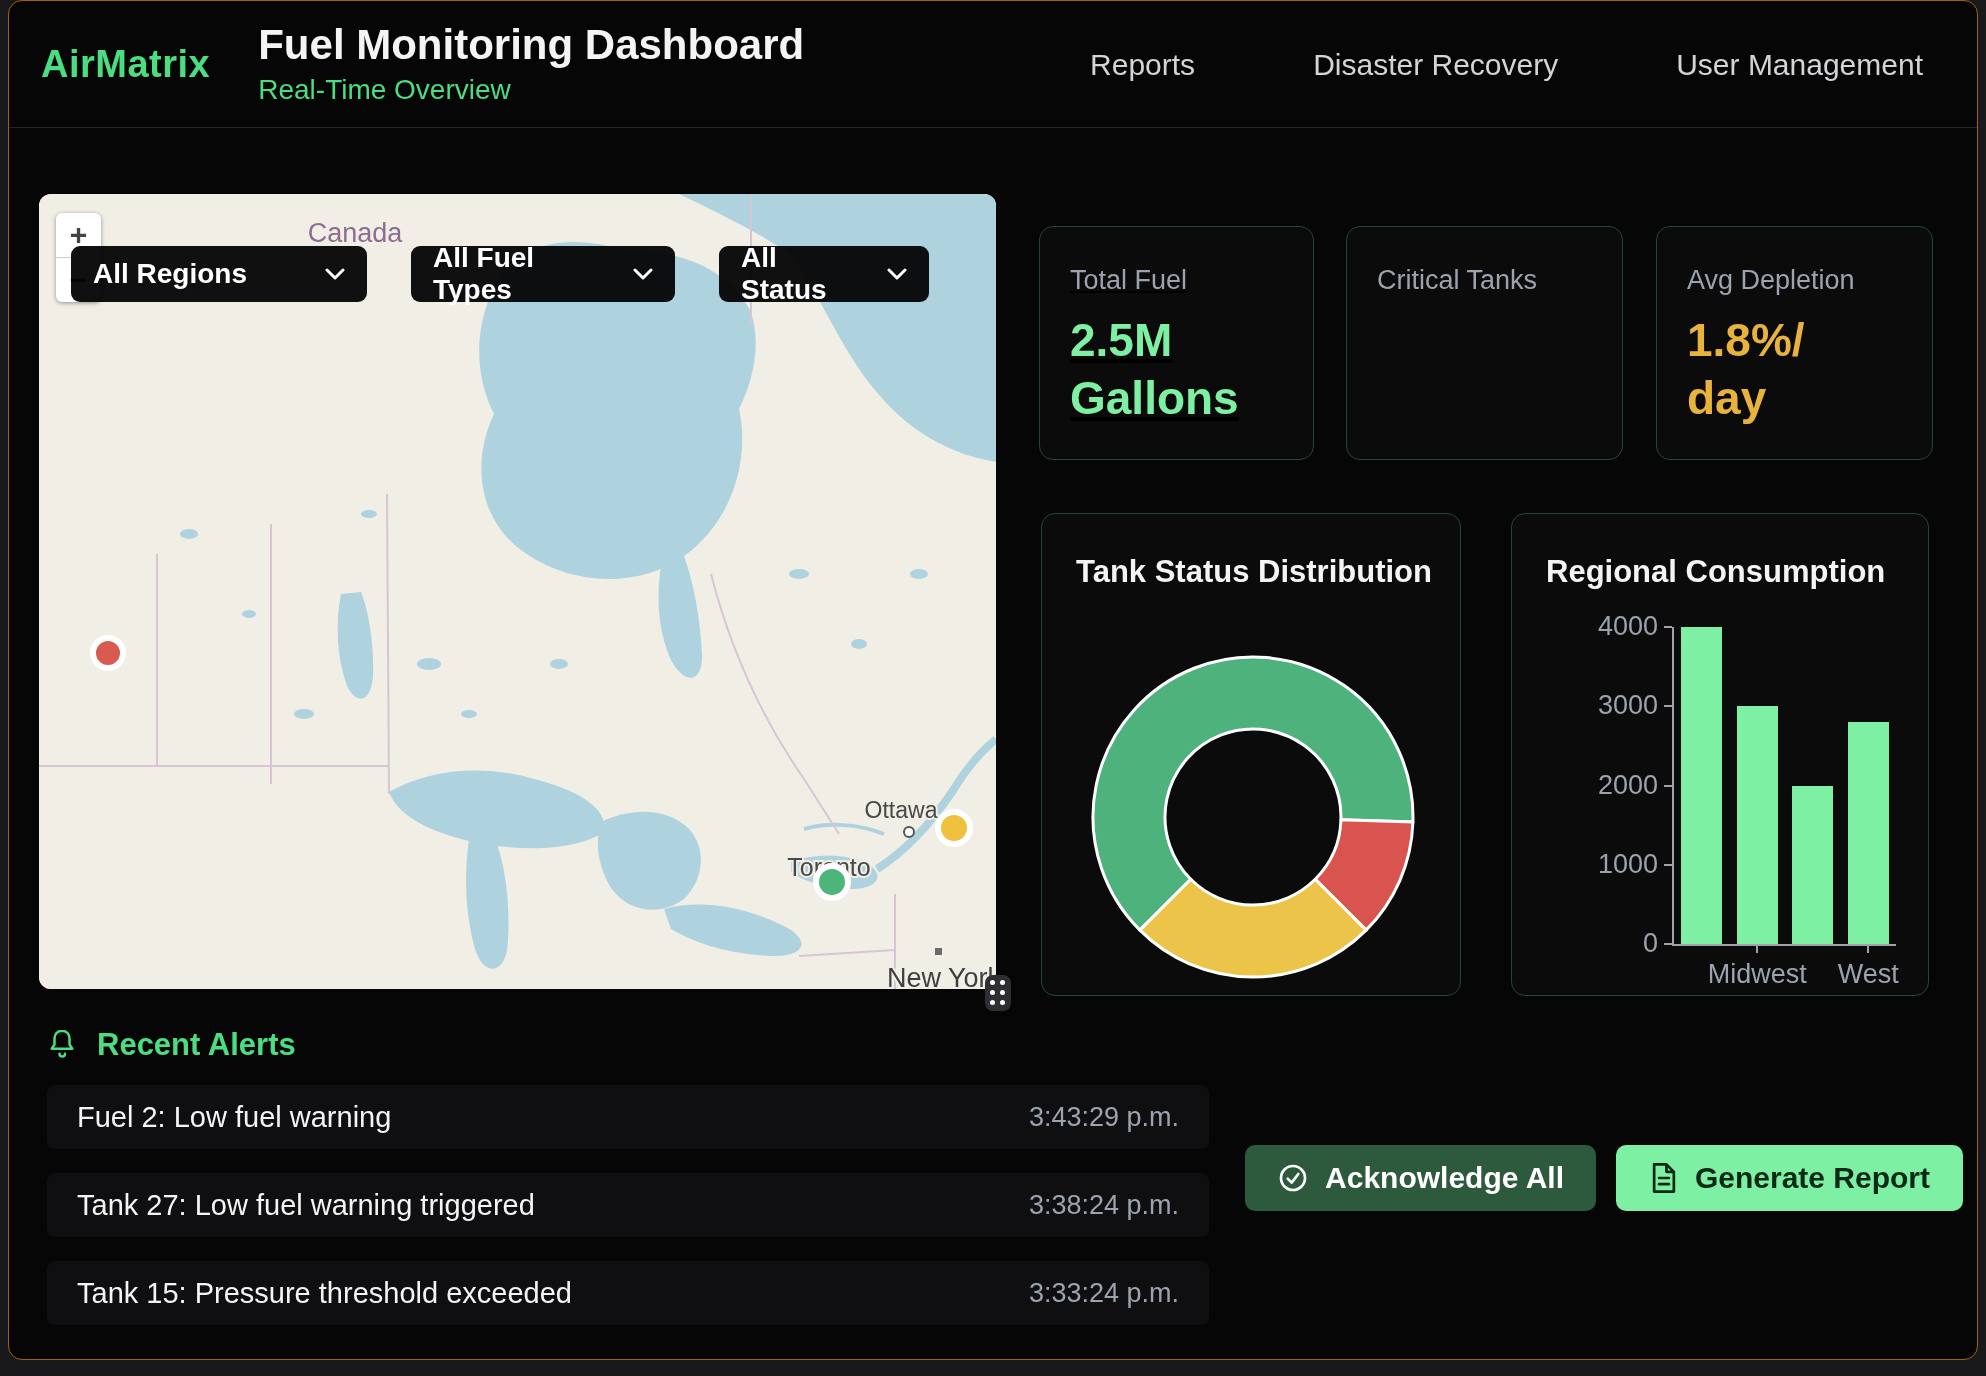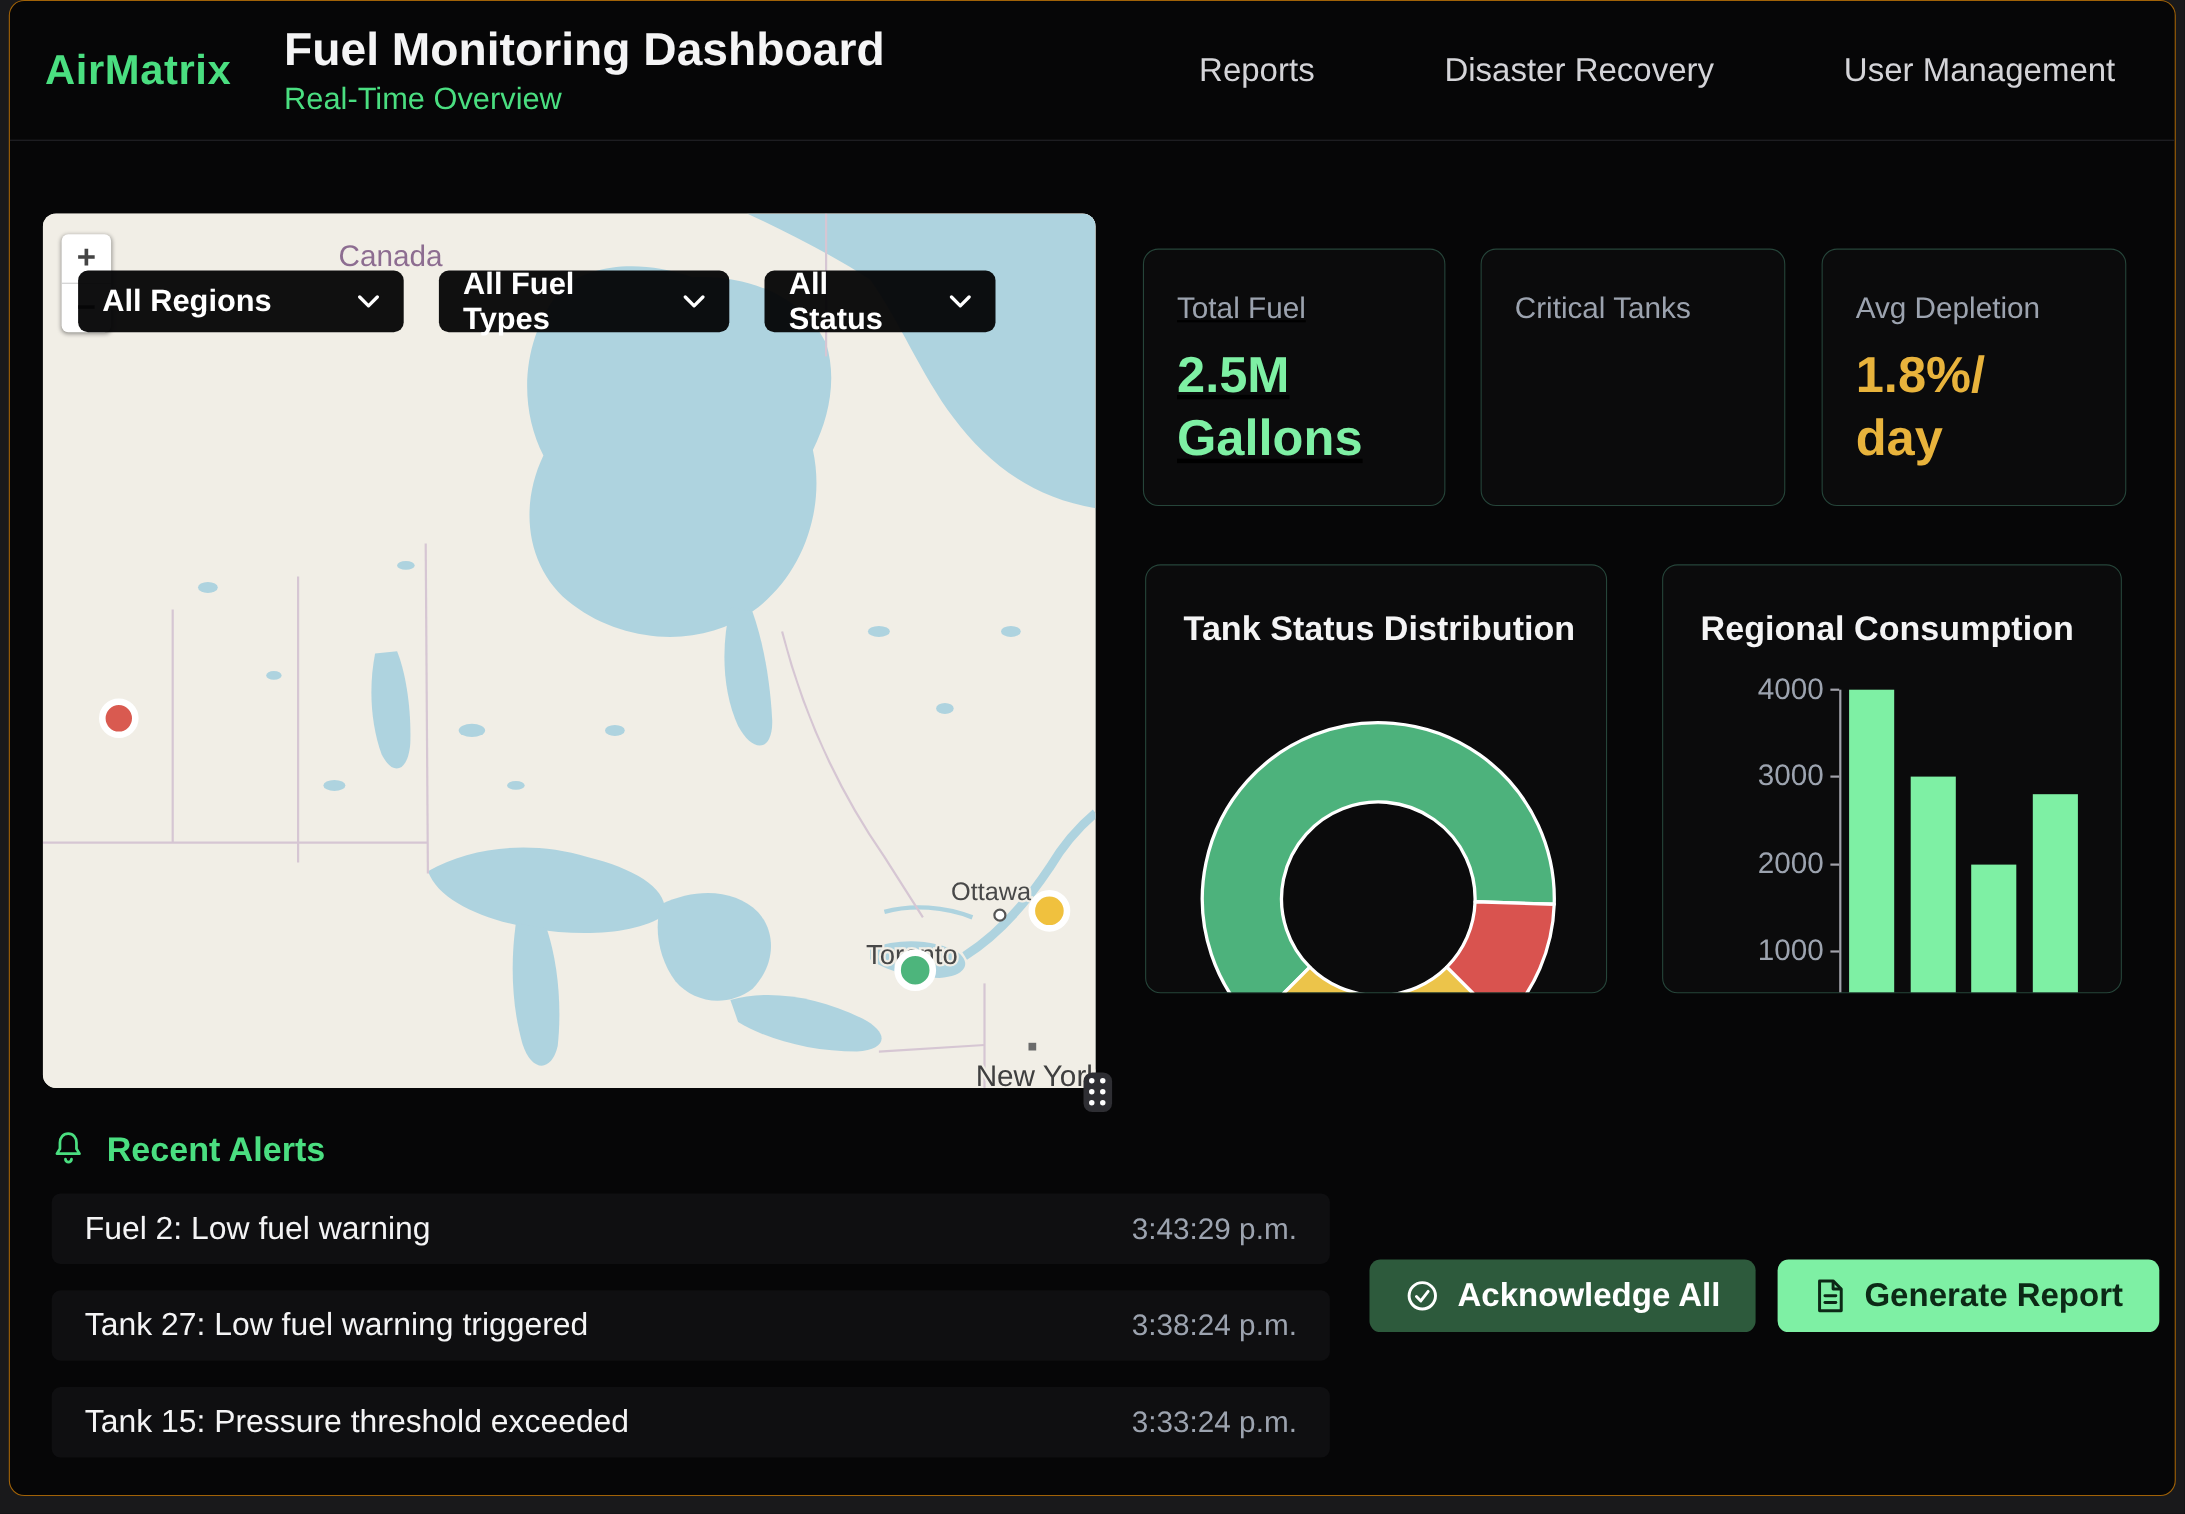--- a/index.html
+++ b/index.html
@@ -19,41 +19,41 @@
 
   
   .map-panel{position:absolute;left:30px;top:193px;width:957px;height:795px;border-radius:12px;
              overflow:hidden;background:#f1eee6;}
   .map-panel svg{display:block;}
   .zoom-ctrl{position:absolute;left:17px;top:19px;width:45px;height:89px;background:#fff;border-radius:6px;
              box-shadow:0 1px 4px rgba(0,0,0,.4);z-index:2;}
   .zoom-btn{width:45px;height:44px;display:flex;align-items:center;justify-content:center;
             font-size:30px;font-weight:bold;color:#444;cursor:pointer;}
   .zoom-sep{height:1px;background:#ccc;}
-  .filters{position:absolute;left:32px;top:52px;display:flex;gap:32px;z-index:3;}
+  .filters{position:absolute;left:32px;top:52px;display:flex;gap:44px;z-index:3;}
   .filter{background:rgba(3,3,4,.95);border-radius:9px;height:56px;display:flex;align-items:center;
           justify-content:space-between;color:#fff;font-size:28px;font-weight:600;
           padding:0 22px;box-sizing:border-box;cursor:pointer;}
   .f1{width:296px;} .f2{width:264px;} .f3{width:210px;}
   .chev{margin-left:18px;flex:none;}
   .grip{position:absolute;left:946px;top:781px;width:26px;height:36px;background:#2e2e33;border-radius:8px;
         display:grid;grid-template-columns:repeat(2,6px);grid-template-rows:repeat(3,6px);gap:4px;
         align-content:center;justify-content:center;z-index:4;cursor:grab;}
   .grip i{width:5px;height:5px;border-radius:50%;background:#fff;}
 
   
   .stat-card{position:absolute;top:225px;height:234px;background:#0b0b0c;border:1px solid #26453a;
              border-radius:14px;box-sizing:border-box;padding:38px 30px;}
   .stat-1{left:1030px;width:275px;text-decoration:underline;} .stat-2{left:1337px;width:277px;} .stat-3{left:1647px;width:277px;}
   .stat-label{color:#9ca3af;font-size:27px;margin-bottom:16px;}
   .stat-value{font-size:46px;font-weight:bold;line-height:1.25;white-space:pre-line;}
   .v-green{color:#7ef0a4;} .v-red{color:#ef4444;} .v-amber{color:#e8b33c;}
 
   
-  .chart-card{position:absolute;top:512px;height:390px;background:#0b0b0c;border:1px solid #26453a;
+  .chart-card{position:absolute;top:512px;height:483px;background:#0b0b0c;border:1px solid #26453a;
               border-radius:14px;box-sizing:border-box;overflow:hidden;}
   .donut-card{left:1032px;width:420px;}
   .bar-card{left:1502px;width:418px;}
   .chart-title{color:#f4f4f5;font-size:31px;font-weight:bold;position:absolute;left:34px;top:40px;}
   #donut{position:absolute;left:0;top:0;}
   .plot{position:absolute;left:160px;top:113px;width:222px;height:317px;
         border-left:2px solid #a1a1aa;border-bottom:2px solid #a1a1aa;}
   .bar{position:absolute;background:#7ef0a4;width:41px;}
   .ytick-label{position:absolute;right:238px;width:90px;text-align:right;color:#9ca3af;font-size:27px;}
   .ytick-mark{position:absolute;left:-10px;width:8px;height:2px;background:#a1a1aa;}

